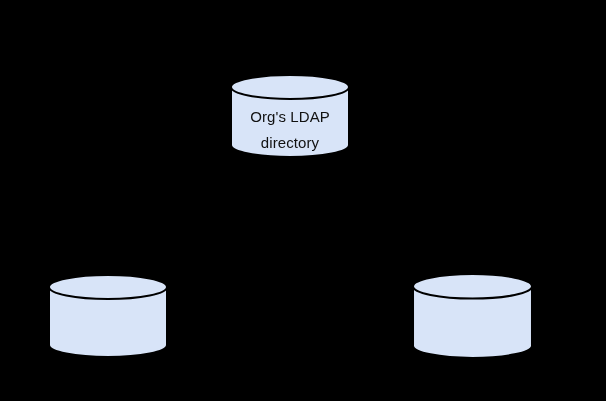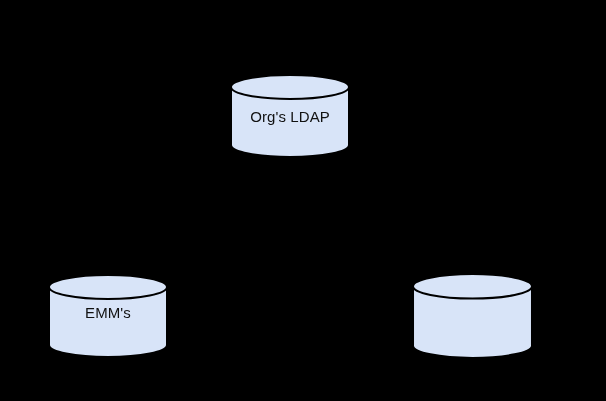--- a/index.html
+++ b/index.html
@@ -56,30 +56,30 @@
 <div class="stage">
 
   <div class="node node-ldap">
     <svg width="120" height="84" viewBox="0 0 120 84">
       <path class="cyl-body" d="M1,13 A59,12 0 0 1 119,13 L119,71 A59,12 0 0 1 1,71 Z"></path>
       <path class="cyl-rim" d="M1,13 A59,12 0 0 0 119,13"></path>
     </svg>
   </div>
   <div class="node-label label-ldap">
     <div>Org's LDAP</div>
+    <div>directory</div>
   </div>
 
   <div class="node node-emm">
     <svg width="120" height="84" viewBox="0 0 120 84">
       <path class="cyl-body" d="M1,13 A59,12 0 0 1 119,13 L119,71 A59,12 0 0 1 1,71 Z"></path>
       <path class="cyl-rim" d="M1,13 A59,12 0 0 0 119,13"></path>
     </svg>
   </div>
   <div class="node-label label-emm">
-    <div>EMM's</div>
   </div>
 
   <div class="node node-google">
     <svg width="121" height="86" viewBox="0 0 120 84" preserveAspectRatio="none">
       <path class="cyl-body" d="M1,13 A59,12 0 0 1 119,13 L119,71 A59,12 0 0 1 1,71 Z"></path>
       <path class="cyl-rim" d="M1,13 A59,12 0 0 0 119,13"></path>
     </svg>
   </div>
 
 </div>

